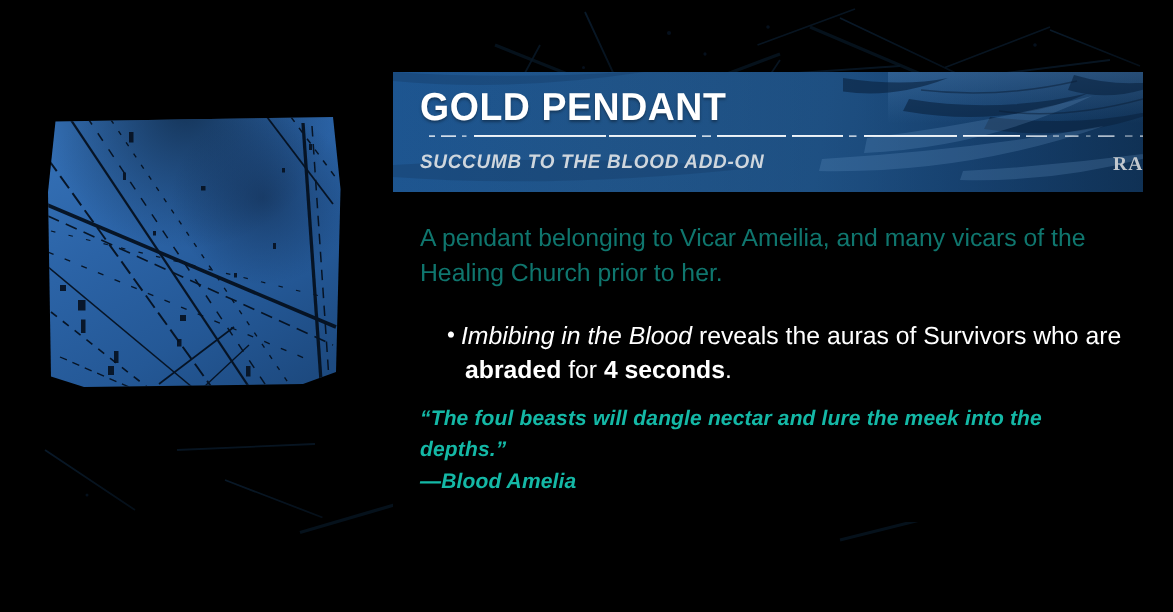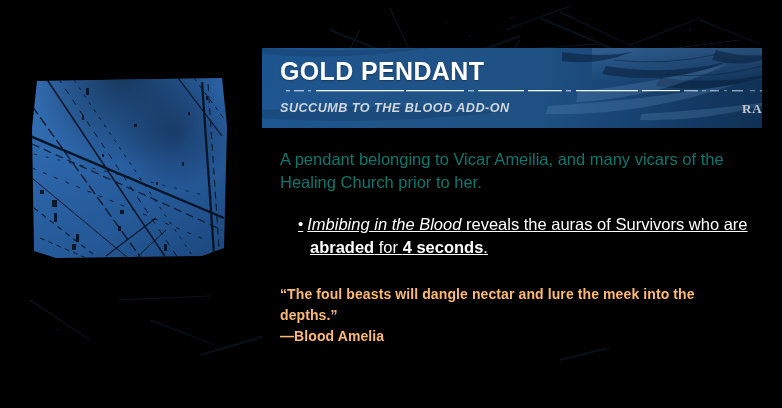--- a/index.html
+++ b/index.html
@@ -157,45 +157,45 @@
   }
 
   .effects {
     position: absolute;
     left: 18px;
     top: 84px;
     width: 470px;
     font-size: 16.5px;
     line-height: 23px;
     color: #ffffff;
-    text-decoration: underline;
   }
   .effect-item {
     position: relative;
     padding-left: 30px;
     text-indent: -12px;
     margin: 0;
   }
   .effect-item .dot {
     font-size: 15px;
     line-height: 23px;
     vertical-align: 1px;
     padding-right: 4px;
   }
   .effects em { font-style: italic; }
   .effects b  { font-weight: 700; }
 
   .flavor {
     position: absolute;
     left: 18px;
-    top: 156px;
+    top: 140px;
     width: 470px;
     font-size: 14px;
     line-height: 21px;
-    color: #fdba74;
+    color: #14b8a6;
+    font-style: italic;
     font-weight: 700;
     letter-spacing: 0.1px;
   }
   .flavor .author { display: block; }
 </style>
 </head>
 <body>
 
 <div id="stage">
 

